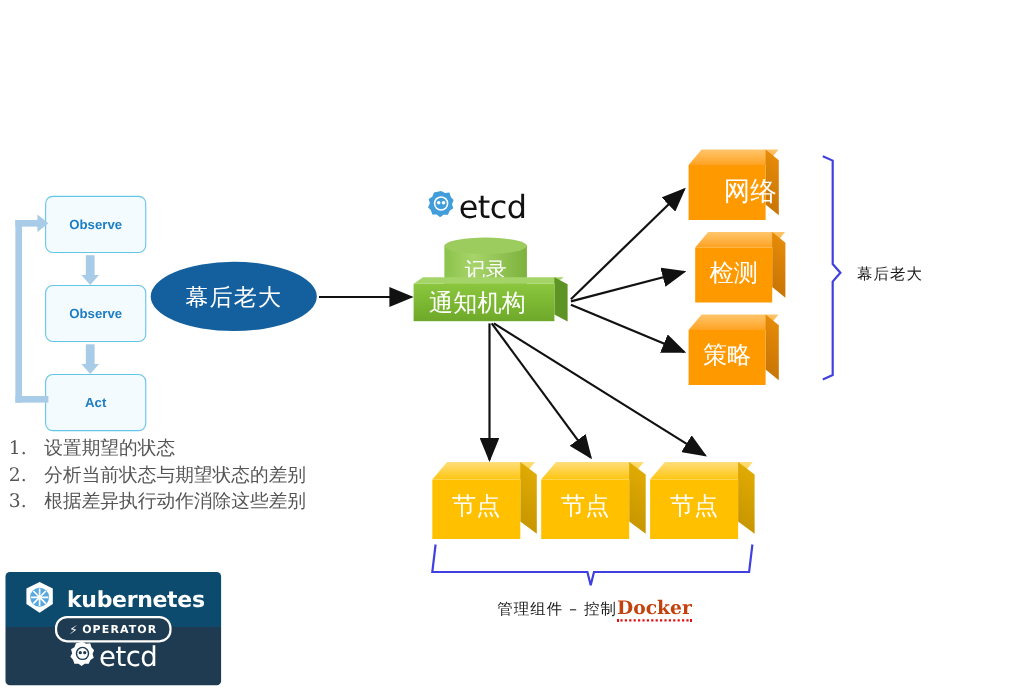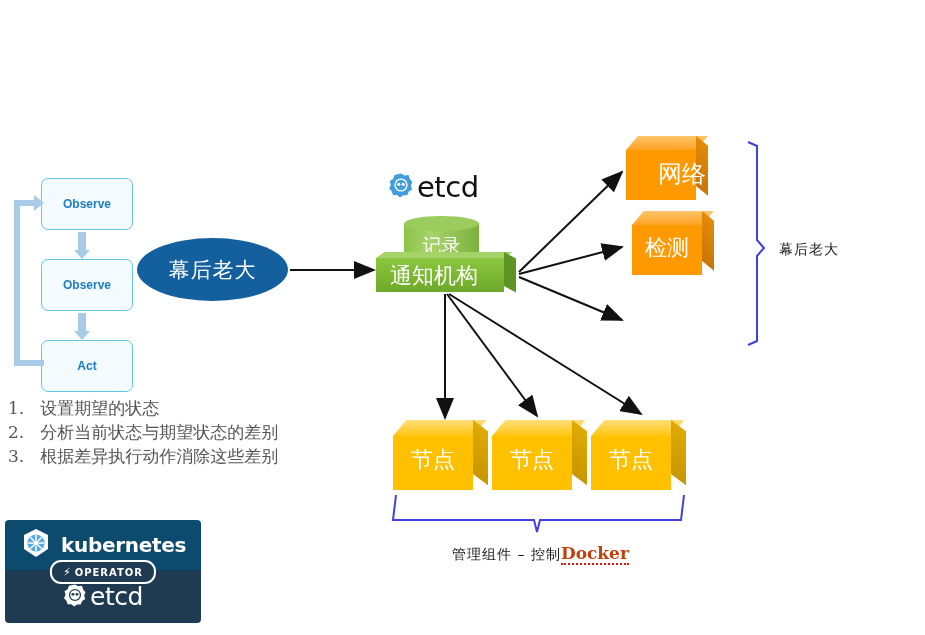--- a/index.html
+++ b/index.html
@@ -402,20 +402,26 @@
     <div class="cube-label" style="left:0; width:80px; top:22px; font-size:24px;text-align:right;">网络</div>
   </div>
 
   <div class="cube" style="left:604px; top:211px; width:82px; height:64px;margin-left:28px;">
     <div class="cube-top" style="left:0; top:0; width:70px; height:14px; background:linear-gradient(to bottom,#FFC56B,#FFA222); transform:skewX(-40deg); transform-origin:bottom left;"></div>
     <div class="cube-side" style="left:70px; top:0; width:12px; height:50px; background:linear-gradient(to bottom,#E58A08,#C97605); transform:skewY(39deg); transform-origin:top left;"></div>
     <div class="cube-front" style="left:0; top:14px; width:70px; height:50px; background:#FF9900;"></div>
     <div class="cube-label" style="left:0; width:70px; top:22px; font-size:22px;">检测</div>
   </div>
 
+  <div class="cube" style="left:626px; top:286px; width:82px; height:64px;">
+    <div class="cube-top" style="left:0; top:0; width:70px; height:14px; background:linear-gradient(to bottom,#FFC56B,#FFA222); transform:skewX(-40deg); transform-origin:bottom left;"></div>
+    <div class="cube-side" style="left:70px; top:0; width:12px; height:50px; background:linear-gradient(to bottom,#E58A08,#C97605); transform:skewY(39deg); transform-origin:top left;"></div>
+    <div class="cube-front" style="left:0; top:14px; width:70px; height:50px; background:#FF9900;"></div>
+    <div class="cube-label" style="left:0; width:70px; top:22px; font-size:22px;">策略</div>
+  </div>
 
   <div class="cube" style="left:393px; top:420px; width:95px; height:70px;">
     <div class="cube-top" style="left:0; top:0; width:80px; height:16px; background:linear-gradient(to bottom,#FFDE7A,#FFC510); transform:skewX(-40deg); transform-origin:bottom left;"></div>
     <div class="cube-side" style="left:80px; top:0; width:15px; height:54px; background:linear-gradient(to bottom,#E0AA03,#C89700); transform:skewY(37deg); transform-origin:top left;"></div>
     <div class="cube-front" style="left:0; top:16px; width:80px; height:54px; background:#FFC000;"></div>
     <div class="cube-label" style="left:0; width:80px; top:25px; font-size:22px;">节点</div>
   </div>
 
   <div class="cube" style="left:492px; top:420px; width:95px; height:70px;">
     <div class="cube-top" style="left:0; top:0; width:80px; height:16px; background:linear-gradient(to bottom,#FFDE7A,#FFC510); transform:skewX(-40deg); transform-origin:bottom left;"></div>

